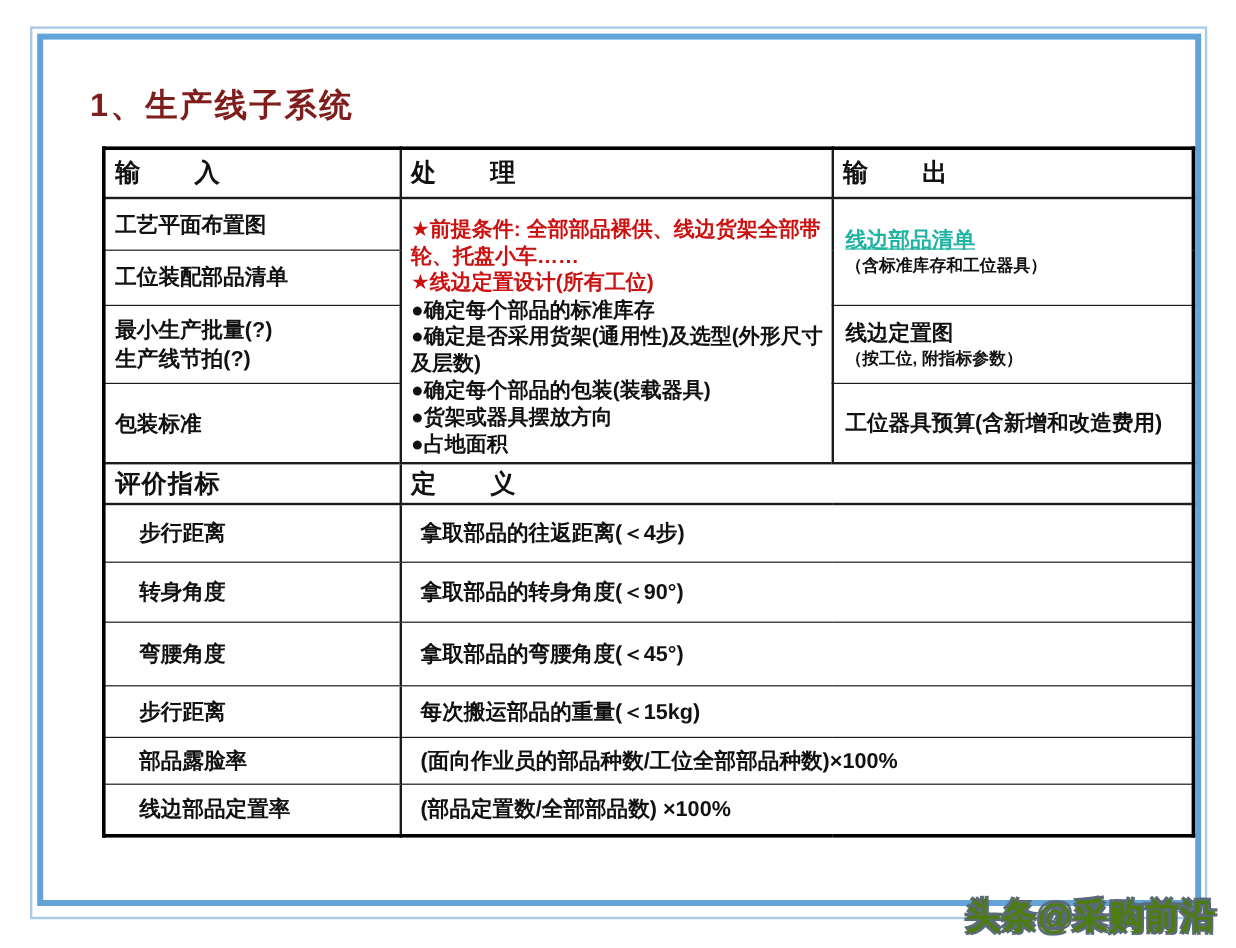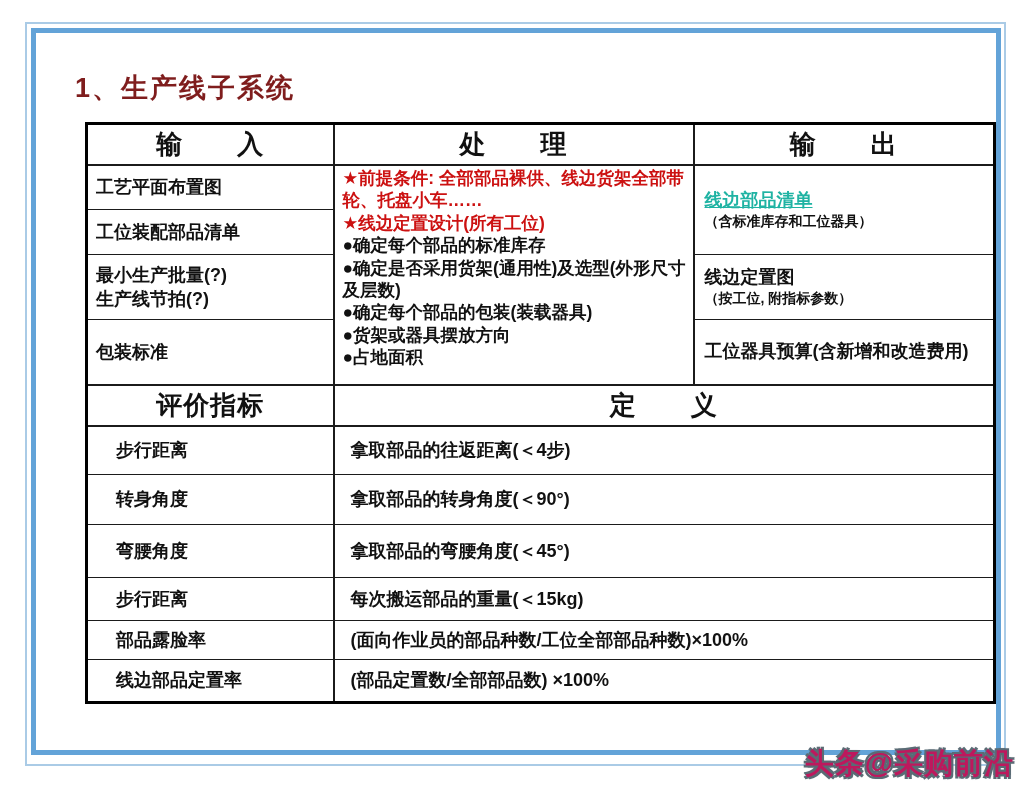--- a/index.html
+++ b/index.html
@@ -32,38 +32,38 @@
   }
   .main-table td{
     border:1px solid #1b1b1b;
     border-left-width:2px;border-right-width:2px;
     padding:2px 8px;
     font-weight:bold;font-size:18px;color:#111;
     vertical-align:middle;
     overflow:hidden;
   }
   tr.r-head td, tr.r-head2 td{
-    text-align:center;font-size:26px;letter-spacing:1px;
+    font-size:21px;letter-spacing:1px;
     border-bottom-width:2px;border-top-width:2px;
   }
   td.in-cell{}
-  td.process-cell{vertical-align:top;padding:1px 6px 4px 8px;margin-top:30px;}
+  td.process-cell{vertical-align:top;padding:14px 6px 4px 8px;margin-top:30px;}
   .p-line{line-height:1.28;font-size:17.5px;}
   .p-line.red{color:#cc1111;}
   td.out-cell{padding-left:10px;}
   .out-title{font-size:18px;line-height:1.3;}
   .out-title.teal{color:#1fb3a3;text-decoration:underline;}
   .out-desc{font-size:14px;line-height:1.3;}
   .out-desc:empty{display:none;}
   td.m-name{padding-left:28px;}
   td.m-def{padding-left:16px;}
   
   .watermark{
     position:absolute;right:16px;bottom:6px;
-    font-size:29px;font-weight:bold;color:#be185d;letter-spacing:1px;
+    font-size:29px;font-weight:bold;color:#4d7c0f;letter-spacing:1px;
     text-shadow:-2px -2px 0 #5a6b75,2px -2px 0 #5a6b75,-2px 2px 0 #5a6b75,2px 2px 0 #5a6b75,0 0 3px #3c4a52;
     z-index:5;
   }
 </style>
 </head>
 <body>
 
 <div class="frame-outer"></div>
 <div class="frame-inner"></div>
 

